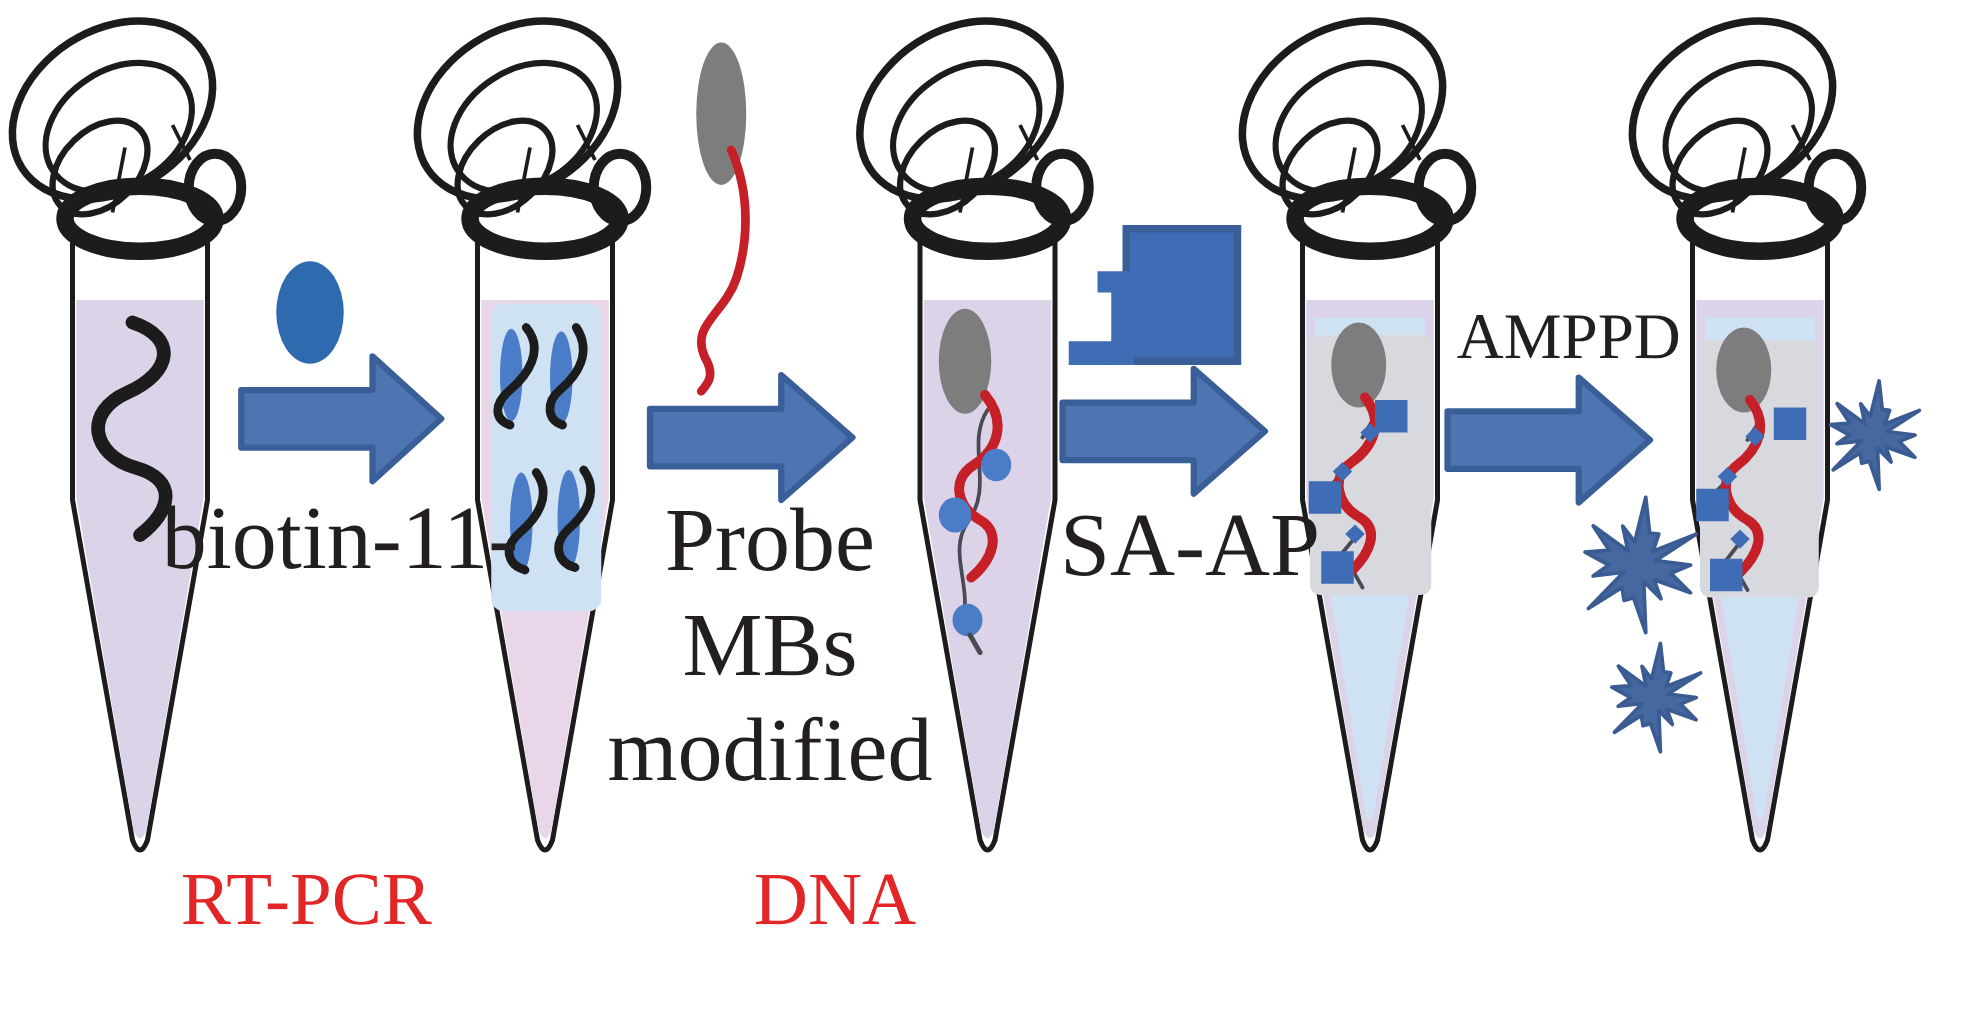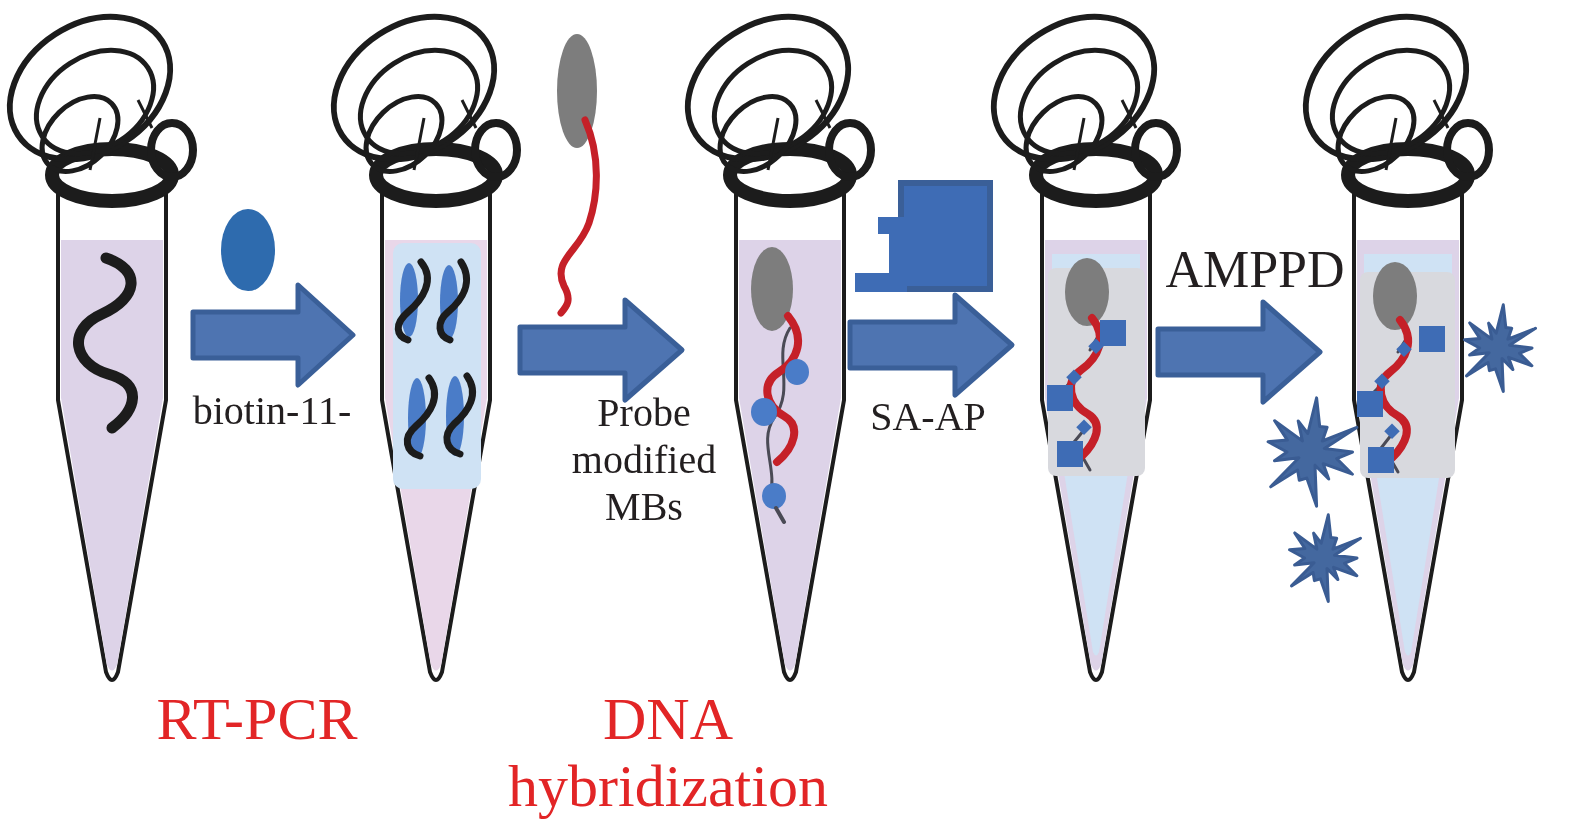--- a/index.html
+++ b/index.html
@@ -1,20 +1,20 @@
 <!DOCTYPE html>
 <html style="--outline: #1c1c1c; --ink: #231f20; --red-text: #e22526; --red-line: #c52028; --lavender: #ddd3e8; --pink: #e9d7e9; --lightblue: #cfe2f4; --panel: #d8d9de; --arrow-fill: #4e74b1; --arrow-stroke: #3a5f98; --deep-blue: #2e6bae; --capsule-blue: #4a7cc8; --square-blue: #3e6cb5; --burst-fill: #44689f; --burst-stroke: #3a5c93; --gray: #7d7d7d;"><head>
 <meta charset="utf-8">
 <style>
   html,body{margin:0;padding:0;background:#fff;}
   .canvas{position:relative;width:1575px;height:823px;background:#fff;overflow:hidden;
           font-family:"Liberation Serif","DejaVu Serif",serif;}
   .layer{position:absolute;left:0;top:0;}
   .lbl{position:absolute;transform:translateX(-50%);text-align:center;white-space:nowrap;}
-  .black{color:var(--ink);font-size:40px;line-height:1.17;}
+  .black{color:var(--ink);font-size:72px;line-height:1.17;}
   .amppd{font-size:52px;}
   .red{color:var(--red-text);font-size:60px;line-height:1.12;}
   
   .tube-body{fill:#ffffff;stroke:var(--outline);stroke-width:4;}
   .rim{fill:#ffffff;stroke:var(--outline);stroke-width:14;}
   .cap{fill:none;stroke:var(--outline);}
   .liq-lav{fill:var(--lavender);}
   .liq-pink{fill:var(--pink);}
   .liq-blue{fill:var(--lightblue);}
   .panel{fill:var(--panel);}
@@ -144,37 +144,36 @@
 
   <polygon class="burst" points="1532.0,348.0 1519.4,353.3 1531.9,365.8 1508.5,357.3 1512.9,369.6 1502.0,358.5 1503.3,391.4 1495.5,368.9 1489.4,370.6 1488.1,362.4 1466.5,375.9 1489.1,352.7 1469.6,355.0 1479.6,348.0 1464.5,339.7 1479.9,338.5 1469.7,322.9 1491.9,339.1 1488.6,323.1 1496.2,333.2 1503.3,304.8 1505.8,327.5 1511.7,328.2 1507.9,339.2 1535.5,328.3 1509.5,345.2"></polygon>
   <polygon class="burst" points="1352.5,452.0 1336.7,458.6 1352.4,474.2 1323.2,463.7 1328.7,479.0 1315.0,465.2 1316.6,506.2 1306.8,478.1 1299.3,480.3 1297.6,470.0 1270.7,486.8 1298.9,457.8 1274.5,460.8 1287.0,452.0 1268.1,441.7 1287.4,440.1 1274.6,420.7 1302.4,440.9 1298.2,420.9 1307.8,433.5 1316.6,397.9 1319.7,426.4 1327.1,427.2 1322.4,441.0 1356.8,427.4 1324.4,448.5"></polygon>
   <polygon class="burst" points="1357.0,558.0 1344.4,563.3 1356.9,575.8 1333.5,567.3 1337.9,579.6 1327.0,568.5 1328.3,601.4 1320.5,578.9 1314.4,580.6 1313.1,572.4 1291.5,585.9 1314.1,562.7 1294.6,565.0 1304.6,558.0 1289.5,549.7 1304.9,548.5 1294.7,532.9 1316.9,549.1 1313.6,533.1 1321.2,543.2 1328.3,514.8 1330.8,537.5 1336.7,538.2 1332.9,549.2 1360.5,538.3 1334.5,555.2"></polygon>
 </svg>
 
 <div class="lbl black" style="left:272px;top:388px">
   <div>biotin-11-</div>
 </div>
 
-<div class="lbl black" style="left:644px;top:390px">
+<div class="lbl black" style="left:616px;top:390px">
   <div>Probe</div>
+  <div>MBs</div>
   <div>modified</div>
-  <div>MBs</div>
 </div>
 
-<div class="lbl black" style="left:928px;top:394px">
+<div class="lbl black" style="left:952px;top:394px">
   <div>SA-AP</div>
 </div>
 
 <div class="lbl black amppd" style="left:1255px;top:240px">
   <div>AMPPD</div>
 </div>
 
-<div class="lbl red" style="left:257px;top:686px">
+<div class="lbl red" style="left:245px;top:686px">
   <div>RT-PCR</div>
 </div>
 
 <div class="lbl red" style="left:668px;top:686px">
   <div>DNA</div>
-  <div>hybridization</div>
 </div>
 
 
 </div>
 
 </body></html>

